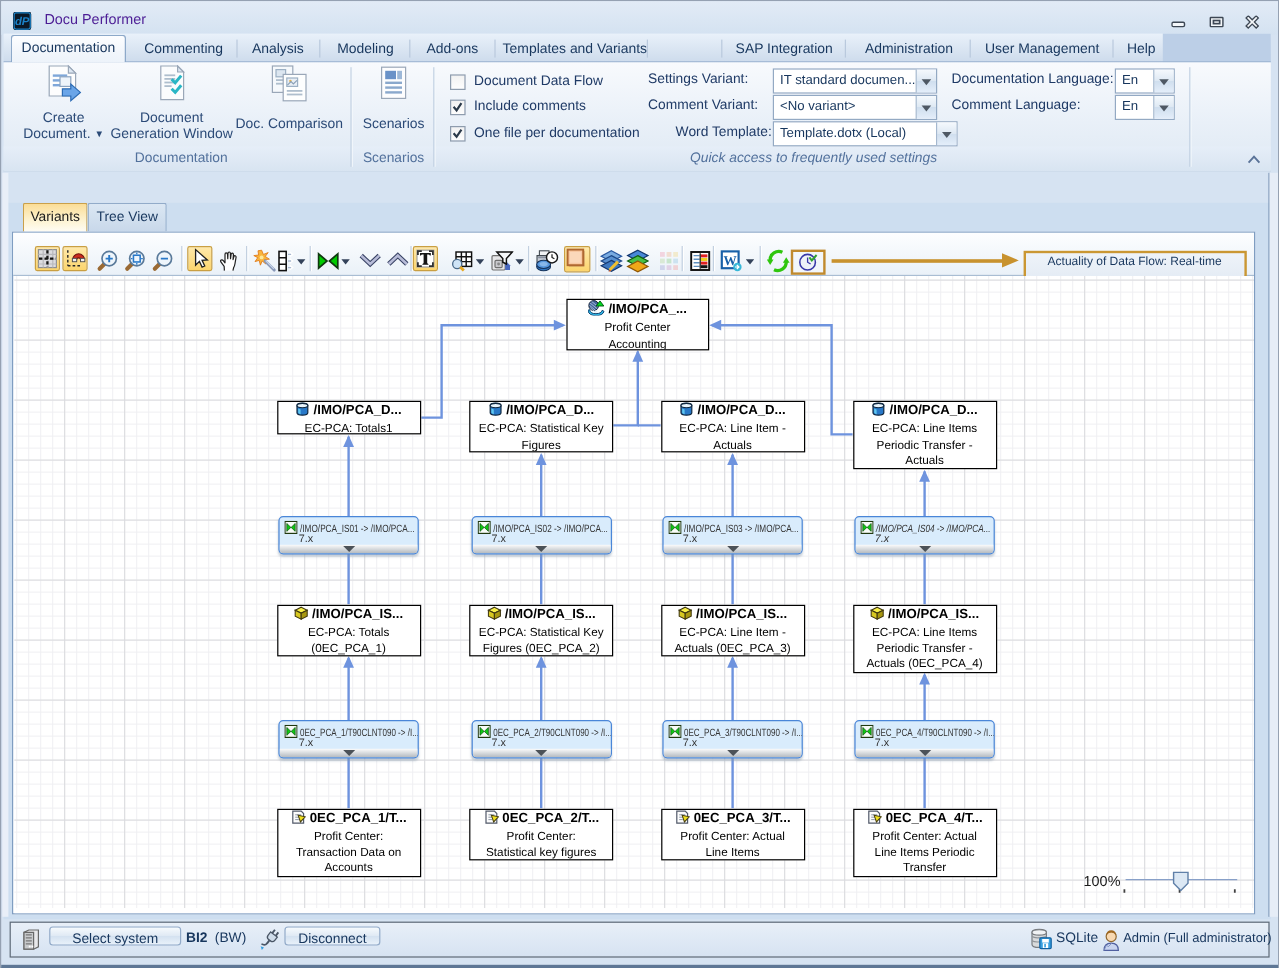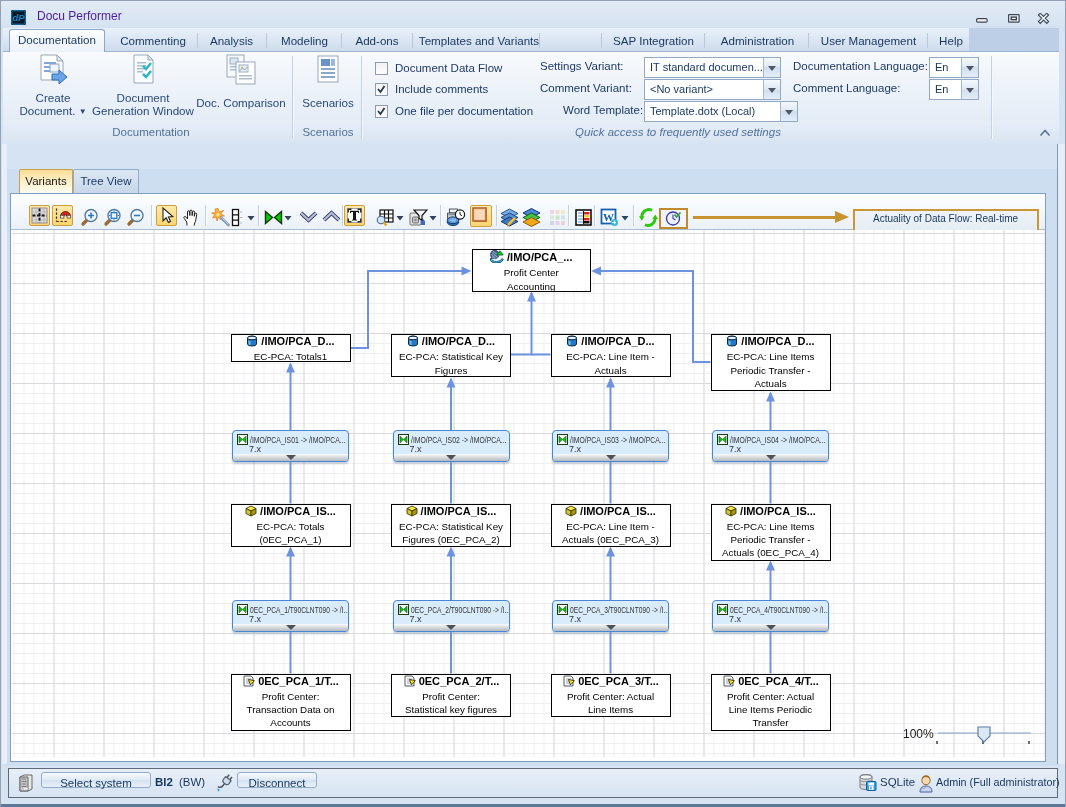--- a/index.html
+++ b/index.html
@@ -506,21 +506,21 @@
           </div>
         <div class="bluenode" style="left:540px; top:200px; width:117px; height:32px;">
             <svg class="bico" width="11" height="11" viewBox="0 0 11 11">
               <rect x="0.5" y="0.5" width="10" height="10" fill="#f8fcf8" stroke="#20380f"></rect>
               <path d="M2 2.2 L5.4 5.5 L2 8.8 zM9 2.2 L5.6 5.5 L9 8.8 z" fill="#0fc814" stroke="#0a4a0a" stroke-width="0.6"></path>
             </svg>
             <div class="l1">/IMO/PCA_IS03 -&gt; /IMO/PCA...</div>
             <div class="l2">7.x</div>
             <div class="foot"></div>
           </div>
-        <div class="bluenode" style="left:700px; top:200px; width:117px; height:32px;">
+        <div class="bluenode" style="left:700px; top:200px; width:117px; height:32px;font-style:italic;">
             <svg class="bico" width="11" height="11" viewBox="0 0 11 11">
               <rect x="0.5" y="0.5" width="10" height="10" fill="#f8fcf8" stroke="#20380f"></rect>
               <path d="M2 2.2 L5.4 5.5 L2 8.8 zM9 2.2 L5.6 5.5 L9 8.8 z" fill="#0fc814" stroke="#0a4a0a" stroke-width="0.6"></path>
             </svg>
             <div class="l1">/IMO/PCA_IS04 -&gt; /IMO/PCA...</div>
             <div class="l2">7.x</div>
             <div class="foot"></div>
           </div>
 
         <div class="node" style="left:218.5px; top:273.5px; width:120px; height:43px;"><div class="tt"><span class="nico"><svg width="12" height="12" viewBox="0 0 12 12">

